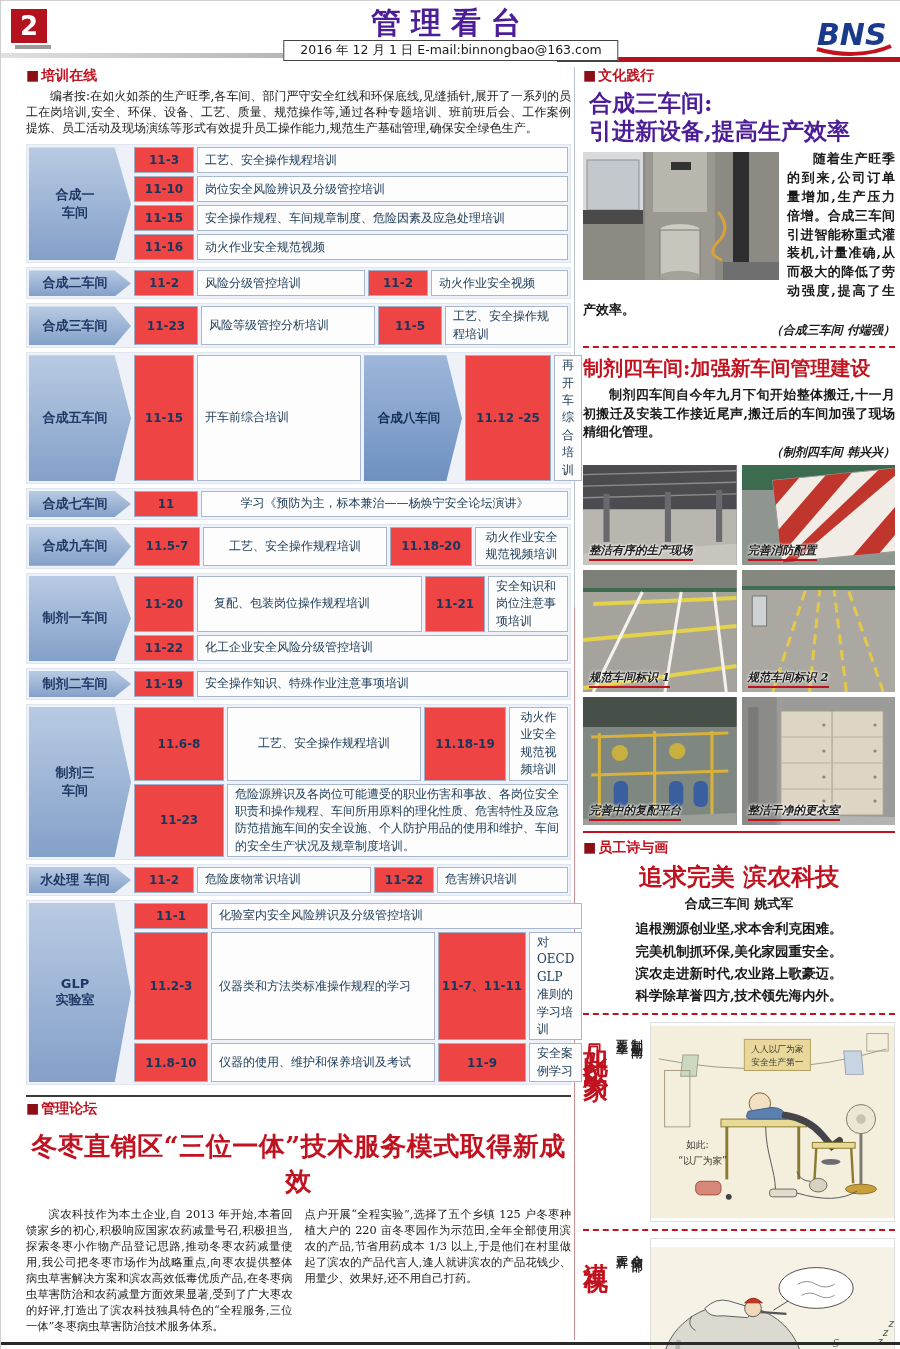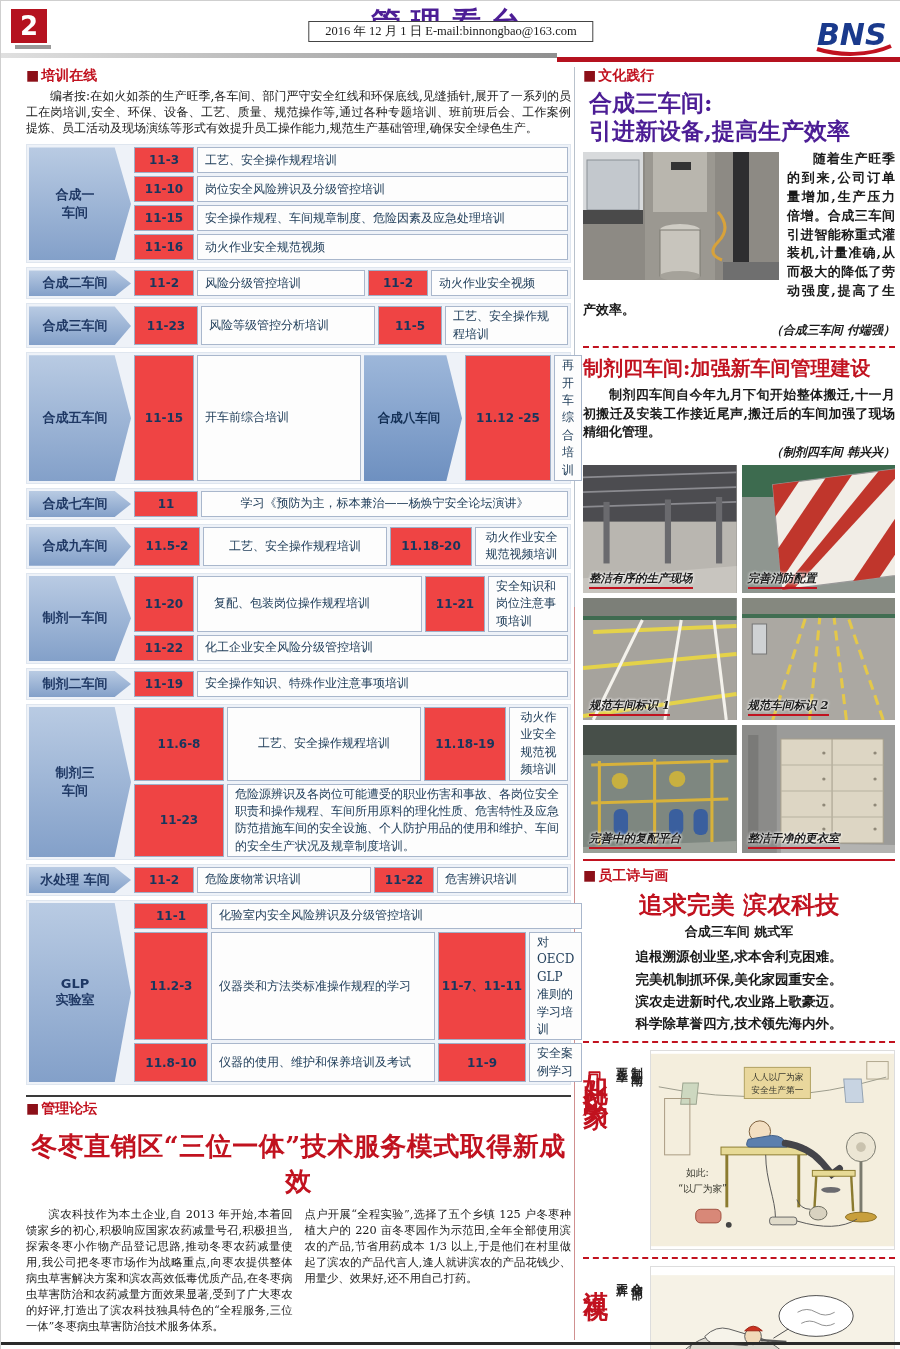--- a/index.html
+++ b/index.html
@@ -5,22 +5,22 @@
   html,body{margin:0;padding:0;background:#e8e8e8;}
   .page{position:relative;width:900px;height:1349px;background:#fff;margin:0 auto;
         font-family:"DejaVu Sans","Liberation Sans",sans-serif;color:#1a1a1a;
         overflow:hidden;box-shadow:0 0 6px rgba(0,0,0,.4);border:1px solid #cfcfcf;}
   
   .pagenum{position:absolute;left:10px;top:8px;width:36px;height:34px;background:#b5121f;
            color:#fff;font-weight:bold;font-size:26px;display:flex;align-items:center;justify-content:center;}
   .pagenum-shadow{position:absolute;left:14px;top:44px;width:36px;height:4px;background:#9a9a9a;}
   .paper-title{position:absolute;left:0;right:0;top:2px;text-align:center;color:#4c1d95;
                font-size:30px;font-weight:bold;letter-spacing:10px;font-family:Liberation Sans, sans-serif;}
-  .dateline{position:absolute;left:50%;transform:translateX(-50%);top:20px;border:1px solid #444;
-            background:#fff;font-size:12.5px;padding:1px 16px;white-space:nowrap;z-index:3;font-family:Liberation Serif, serif;}
+  .dateline{position:absolute;left:50%;transform:translateX(-50%);top:39px;border:1px solid #444;
+            background:#fff;font-size:12.5px;padding:1px 16px;white-space:nowrap;z-index:3;}
   .logo{position:absolute;right:8px;top:12px;}
   .rule-gray{position:absolute;left:0;top:52px;width:556px;height:5px;
              background:linear-gradient(90deg,#e0e0e0,#8f8f8f);}
   .rule-red{position:absolute;left:556px;right:0;top:56px;height:5px;background:#b5121f;}
   
   .col-left{position:absolute;left:25px;top:66px;width:545px;}
   .col-right{position:absolute;left:582px;top:66px;width:312px;}
   .vdiv-top{position:absolute;left:573px;top:66px;height:540px;width:1px;background:#b9c2cc;}
   .vdiv-bot{position:absolute;left:573px;top:606px;bottom:10px;width:1px;background:#d09090;}
   .page-bottom{position:absolute;left:0;right:0;bottom:5px;height:3px;background:#2a2a2a;}
@@ -69,21 +69,21 @@
   .c-byline{font-size:12px;font-weight:bold;font-style:italic;text-align:right;margin:2px 0 0 0;
             font-family:"DejaVu Serif","Liberation Serif",serif;}
   .dash-rule{height:0;border-top:2px dashed #c1121f;margin:7px 0;}
   .red-rule{height:0;border-top:2px solid #c1121f;margin:6px 0;}
   .photo{position:relative;background:#9a9a96;overflow:hidden;}
   .photo svg{position:absolute;inset:0;width:100%;height:100%;}
   .cap{position:absolute;left:6px;bottom:4px;font-size:11.5px;font-weight:bold;color:#1c1c1c;
        font-family:"DejaVu Serif","Liberation Serif",serif;font-style:italic;
        text-shadow:0 0 3px #fff,0 0 3px #fff;border-bottom:2px solid #c1121f;padding-bottom:1px;}
   .pgrid{display:grid;grid-template-columns:1fr 1fr;gap:5px;margin-top:4px;}
-  .pgrid .photo.r1{height:128px;text-align:right;} .pgrid .photo.r2{height:122px;} .pgrid .photo.r3{height:128px;}
+  .pgrid .photo.r1{height:100px;text-align:right;} .pgrid .photo.r2{height:122px;} .pgrid .photo.r3{height:128px;}
   
   .poem-title{color:#c1121f;font-size:24px;font-weight:bold;text-align:center;margin:4px 0 2px 0;
               font-family:"DejaVu Serif","Liberation Serif",serif;}
   .poem-by{text-align:center;font-size:13px;font-weight:bold;margin-bottom:4px;}
   .poem-line{text-align:center;font-size:13.5px;font-weight:bold;line-height:1.65;
              font-family:"DejaVu Serif","Liberation Serif",serif;}
   
   .cartoon{display:flex;gap:6px;align-items:flex-start;}
   .vtitle{writing-mode:vertical-rl;color:#c1121f;font-size:25px;font-weight:bold;line-height:1;
           letter-spacing:5px;font-family:"DejaVu Serif","Liberation Serif",serif;padding-top:4px;}
@@ -179,21 +179,21 @@
             <div class="t-row">
               <div class="t-cell date" style="flex: 0 0 62px;">11</div>
               <div class="t-cell text center">学习《预防为主，标本兼治——杨焕宁安全论坛演讲》</div>
             </div>
           </div>
         </div>
         <div class="t-group">
           <div class="t-arrow">合成九车间</div>
           <div class="t-sub">
             <div class="t-row">
-              <div class="t-cell date" style="flex: 0 0 64px;">11.5-2</div>
+              <div class="t-cell date" style="flex: 0 0 64px;">11.5-7</div>
               <div class="t-cell text center" style="flex: 0 0 168px;">工艺、安全操作规程培训</div>
               <div class="t-cell date" style="flex: 0 0 80px;">11.18-20</div>
               <div class="t-cell text center">动火作业安全规范视频培训</div>
             </div>
           </div>
         </div>
         <div class="t-group">
           <div class="t-arrow">制剂一车间</div>
           <div class="t-sub">
             <div class="t-row">

